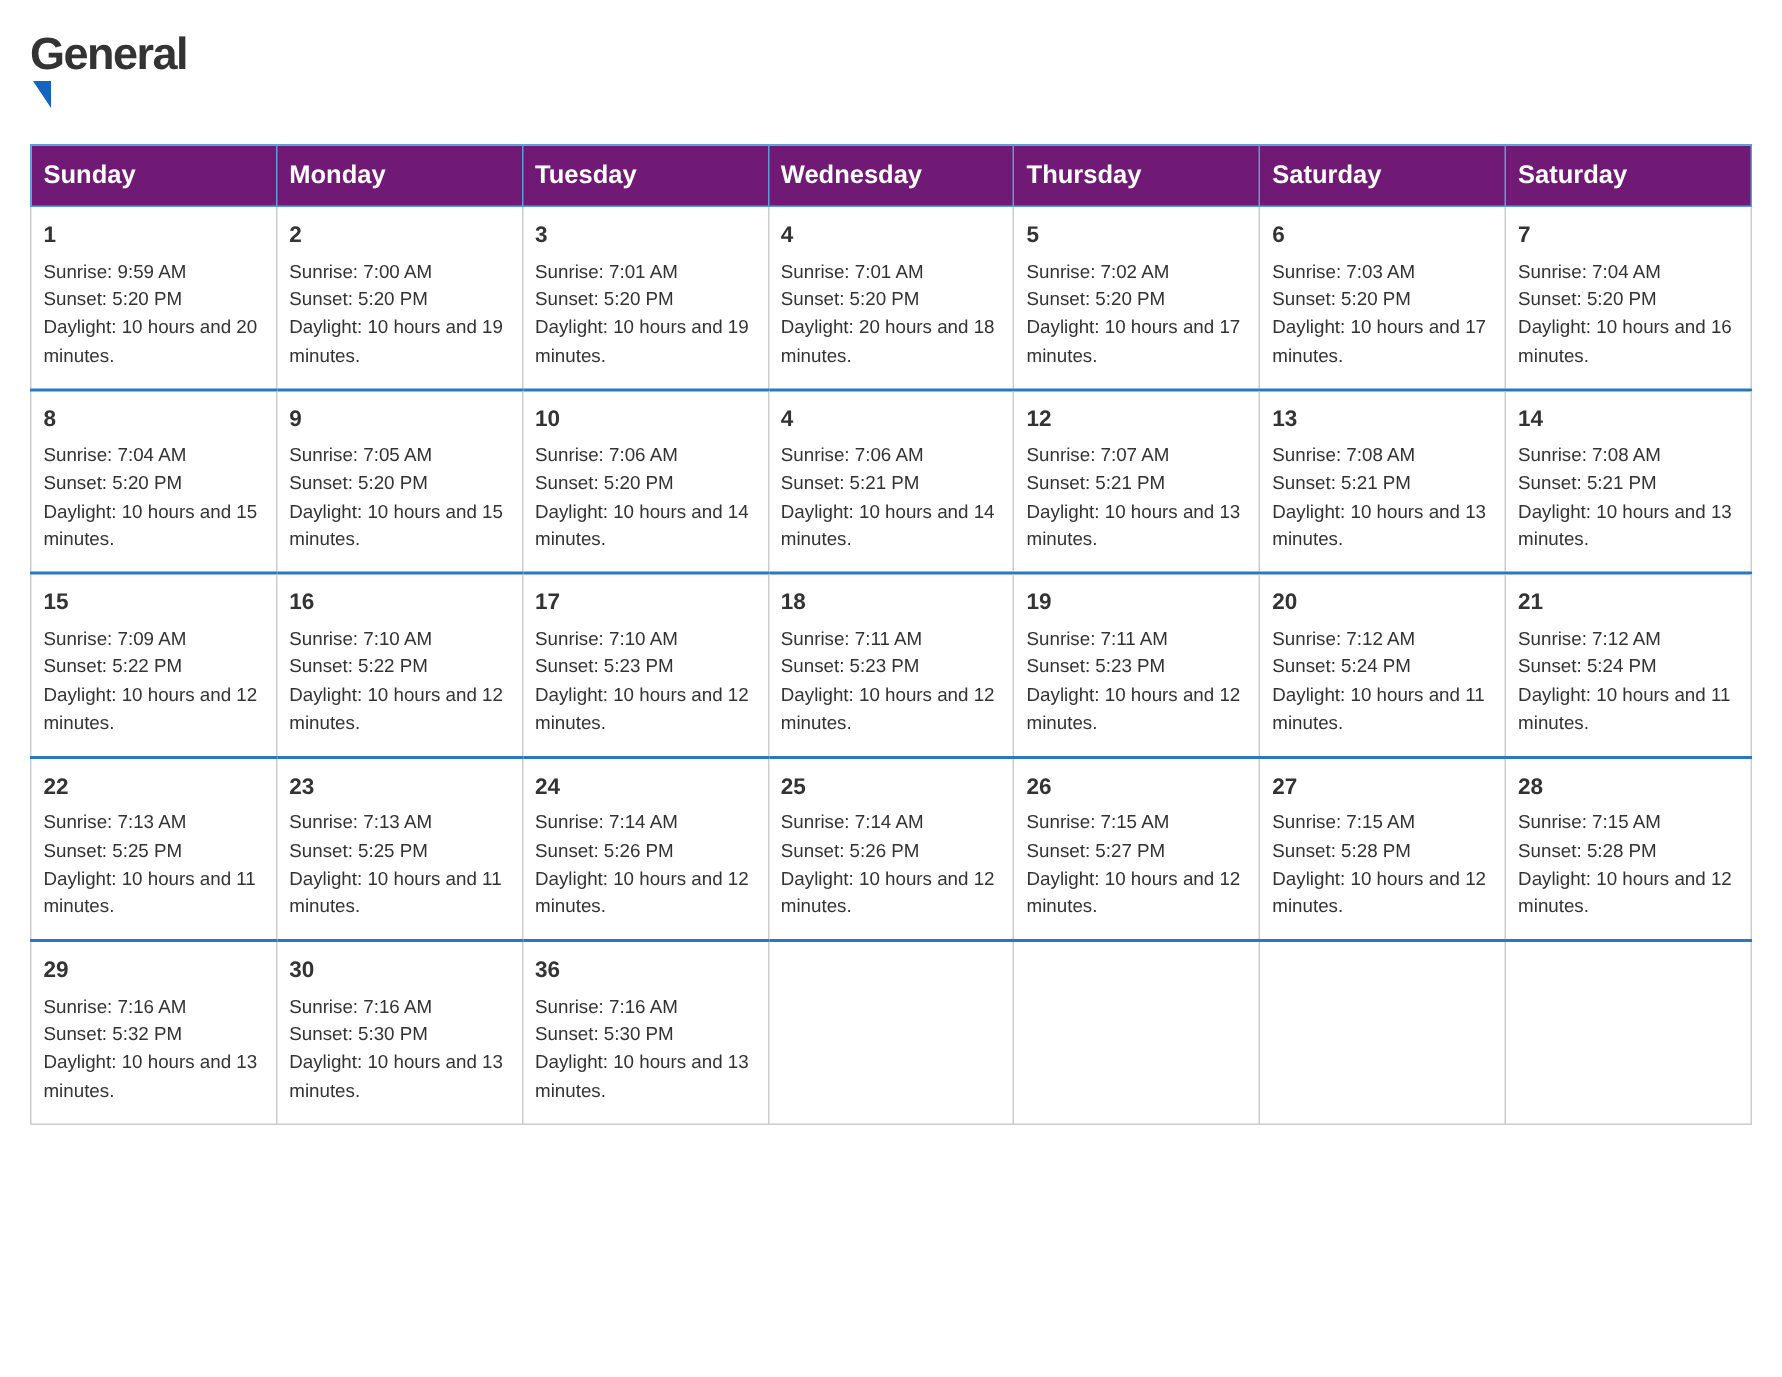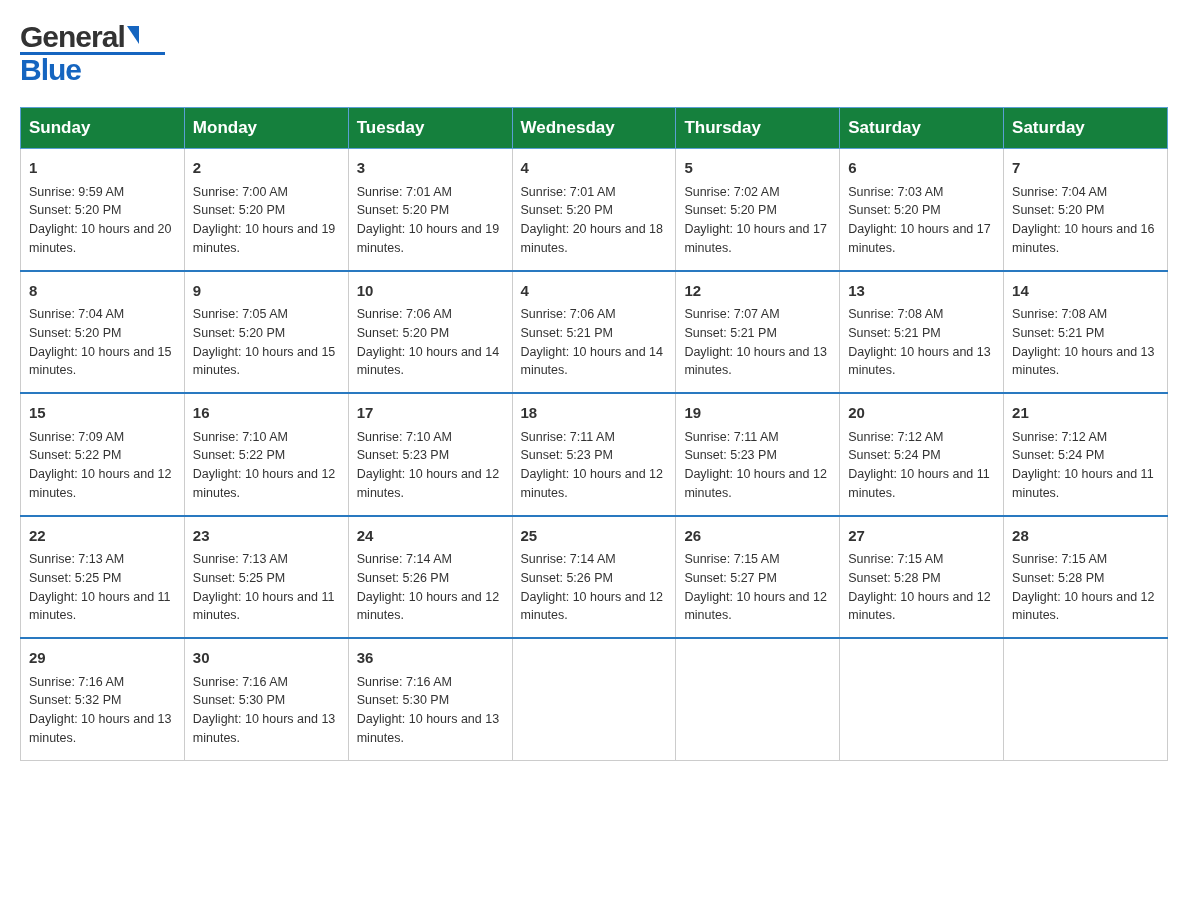--- a/index.html
+++ b/index.html
@@ -34,21 +34,21 @@
       font-size: 22px;
       color: #555;
       margin-top: 4px;
     }
     .calendar-table {
       width: 100%;
       border-collapse: collapse;
       border: 1px solid #aaa;
     }
     .calendar-table th {
-      background: #15803d;
+      background: #701a75;
       color: #fff;
       font-size: 17px;
       font-weight: 600;
       padding: 10px 8px;
       text-align: left;
       border: 1px solid #5a9fd4;
     }
     .calendar-table td {
       vertical-align: top;
       padding: 8px 8px 12px 8px;
@@ -69,27 +69,23 @@
     }
     .empty-cell {
       background: #fff;
     }
   </style>
 </head>
 <body>
 
 <div class="header">
   <div class="logo">
-    <div style="display:flex; align-items:center;">
+    <div style="display:flex; flex-direction:column;">
       <span style="font-size:30px; font-weight:bold; color:#333; letter-spacing:-1px;">General</span>
       <span style="display:inline-block; width:0; height:0; border-left:12px solid transparent; border-top:18px solid #1565c0; margin-left:2px; margin-bottom:4px;"></span>
-    </div>
-    <div style="display:flex; flex-direction:column;">
-      <div style="background:#1565c0; height:3px; width:145px; margin-top:-2px;"></div>
-      <span style="font-size:30px; font-weight:bold; color:#1565c0; letter-spacing:-1px; margin-top:-2px;">Blue</span>
     </div>
   </div>
   <div class="title-area">
     <div class="month-title"></div>
     <div class="location"></div>
   </div>
 </div>
 
 <table class="calendar-table">
   <thead>

